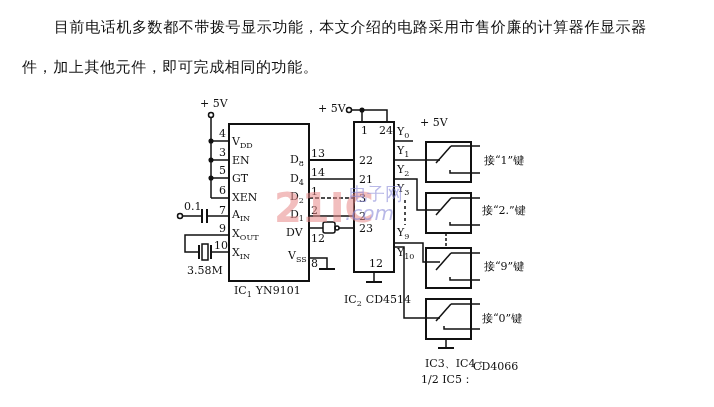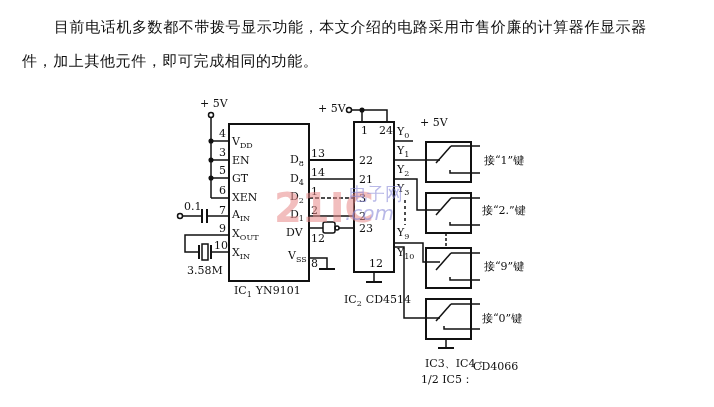--- a/index.html
+++ b/index.html
@@ -1,19 +1,19 @@
 <!DOCTYPE html>
 <html><head>
 <meta charset="utf-8">
 <style>
   html, body { margin:0; padding:0; background:#fff; }
   body { width:714px; height:407px; position:relative; overflow:hidden; font-family:"DejaVu Serif", serif; color:#111; }
   .para { position:absolute; left:0; top:0; width:714px; font-size:15px; line-height:26px; font-family:"DejaVu Sans", sans-serif; color:#111; }
   .para .l1 { position:absolute; left:54px; top:14px; white-space:nowrap; letter-spacing:0.6px;font-family:Liberation Serif, serif; }
-  .para .l2 { position:absolute; left:22px; top:48px; white-space:nowrap; letter-spacing:0.6px; }
+  .para .l2 { position:absolute; left:22px; top:54px; white-space:nowrap; letter-spacing:0.6px; }
   svg { position:absolute; left:0; top:0; }
   svg text { font-family:"DejaVu Serif", serif; fill:#111; }
   .pin { font-size:11px; }
   .sig { font-size:11px; }
   .lbl { font-size:11px; }
   .wm1 { font-family:"DejaVu Sans", sans-serif; font-weight:bold; font-size:40px; fill:#e88a8a; opacity:0.55; }
   .wm2 { font-family:"DejaVu Sans", sans-serif; font-size:18px; fill:#8a8ad8; opacity:0.6; }
   .wm3 { font-family:"DejaVu Sans", sans-serif; font-style:italic; font-size:20px; fill:#8a8ad8; opacity:0.6; }
 </style>
 </head>

